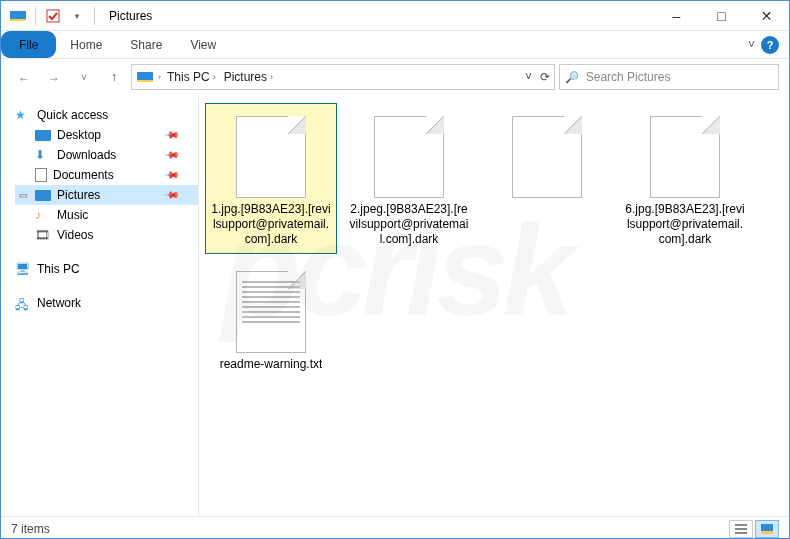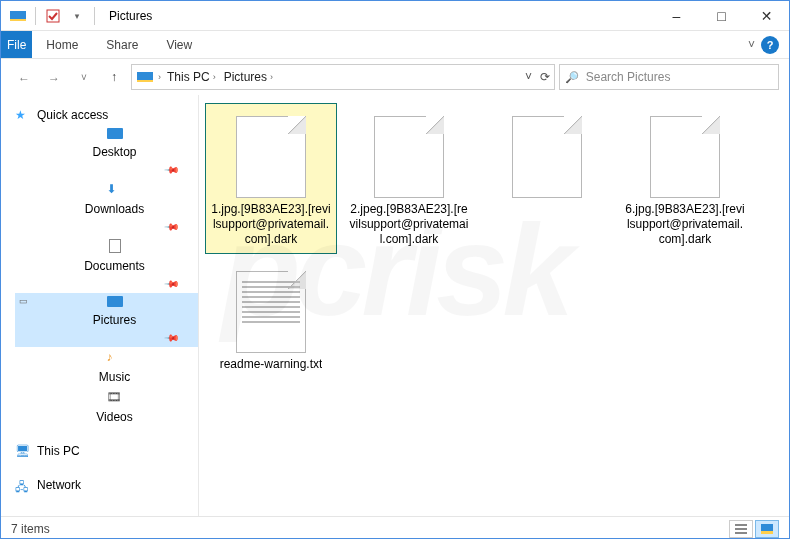--- a/index.html
+++ b/index.html
@@ -9,41 +9,41 @@
 .titlebar { height: 30px; display: flex; align-items: center; background: #fff; border-bottom: 1px solid #e5e5e5; }
 .titlebar-left { display: flex; align-items: center; padding-left: 8px; gap: 6px; }
 .qat-icon { width: 18px; height: 18px; display: flex; align-items: center; justify-content: center; }
 .sep { width: 1px; height: 18px; background: #ccc; margin: 0 2px; }
 .title-text { margin-left: 6px; font-size: 12px; }
 .win-controls { margin-left: auto; display: flex; }
 .win-btn { width: 45px; height: 30px; display: flex; align-items: center; justify-content: center; font-size: 14px; color: #333; }
 
 
 .ribbon { height: 28px; display: flex; align-items: stretch; border-bottom: 1px solid #e5e5e5; }
-.file-tab { background: #1979ca; color: #ffffff; padding: 0 6px; display: flex; align-items: center; font-size: 12px; }
+.file-tab { background: #1979ca; color: #0f172a; padding: 0 18px; display: flex; align-items: center; font-size: 12px; border-radius: 9px; }
 .tab { padding: 0 14px; display: flex; align-items: center; color: #444; }
 .ribbon-right { margin-left: auto; display: flex; align-items: center; padding-right: 10px; gap: 6px; }
 .help-btn { width: 18px; height: 18px; border-radius: 50%; background: #1979ca; color: #fff; display: flex; align-items: center; justify-content: center; font-size: 11px; font-weight: bold; }
 
 
 .navrow { height: 36px; display: flex; align-items: center; padding: 4px 10px; gap: 4px; }
 .nav-arrow { width: 26px; height: 26px; display: flex; align-items: center; justify-content: center; color: #777; }
 .nav-arrow.enabled { color: #333; }
 .addrbar { flex: 1; height: 26px; border: 1px solid #ccc; display: flex; align-items: center; padding: 0 4px; gap: 4px; background: #fff; }
 .crumb { display: flex; align-items: center; gap: 3px; padding: 0 2px; color: #222; }
 .crumb-sep { color: #666; font-size: 9px; }
 .addr-tools { margin-left: auto; display: flex; align-items: center; gap: 8px; color: #555; }
 .searchbox { width: 220px; height: 26px; border: 1px solid #ccc; display: flex; align-items: center; padding: 0 6px; color: #888; gap: 6px; }
 
 
 .body { display: flex; height: 421px; }
 .nav { width: 198px; padding: 10px 0 0 14px; border-right: 1px solid #e8e8e8; overflow: hidden; }
 .nav-group { margin-bottom: 14px; }
 .nav-head { display: flex; align-items: center; gap: 6px; padding: 3px 0; font-size: 12px; }
-.nav-item { display: flex; align-items: center; gap: 6px; padding: 3px 4px 3px 20px; font-size: 12px; position: relative; flex-direction: column; }
+.nav-item { display: flex; align-items: center; gap: 6px; padding: 3px 4px 3px 20px; font-size: 12px; position: relative; }
 .nav-item.sel { background: #cde8ff; }
 .pin { margin-left: auto; margin-right: 16px; color: #888; font-size: 10px; transform: rotate(45deg); }
 .ex { position: absolute; left: 4px; color: #666; font-size: 9px; }
 
 .content { flex: 1; padding: 8px 6px; overflow: auto; }
 .grid { display: flex; flex-wrap: wrap; gap: 4px 6px; align-content: flex-start; }
 .item { width: 132px; display: flex; flex-direction: column; align-items: center; padding: 6px 4px; border: 1px solid transparent; }
 .item.sel { border: 1px solid #0f766e; background: #fef9c3; }
 .thumb { width: 78px; height: 88px; position: relative; margin-bottom: 4px; }
 .page { position: absolute; inset: 6px 4px 0 4px; background: #fff; border: 1px solid #b8b8b8; }

